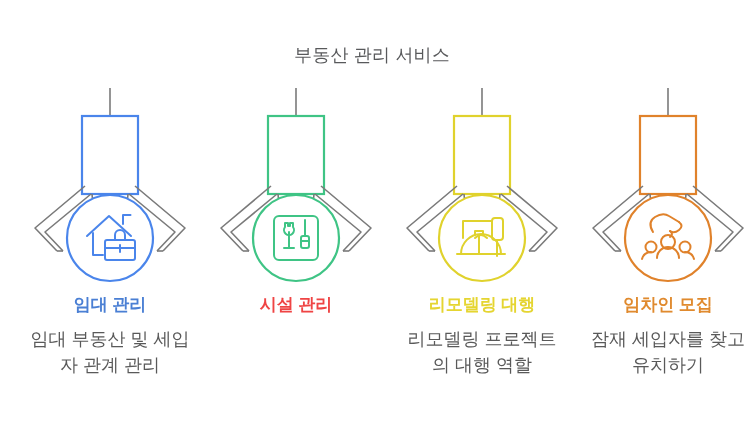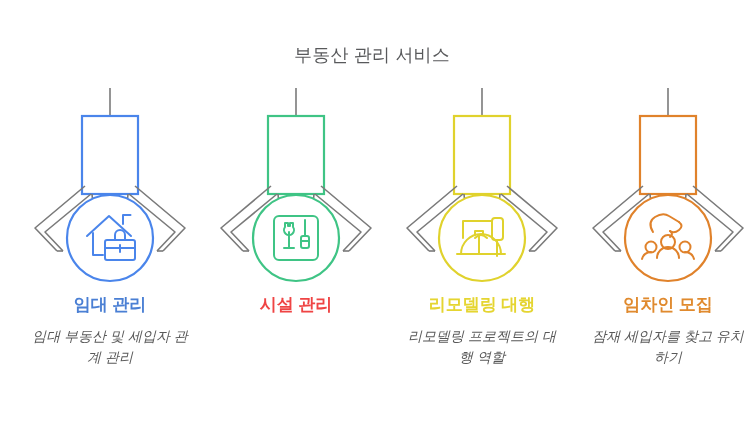--- a/index.html
+++ b/index.html
@@ -56,26 +56,25 @@
   }
   .col-title {
     margin-top: 6px;
     font-size: 17px;
     font-weight: bold;
     text-align: center;
     line-height: 1.25;
   }
   .col-desc {
     margin-top: 11px;
-    font-size: 14px;
+    font-size: 18px;
     color: #595959;
     text-align: center;
     line-height: 1.45;
     width: 160px;
-    font-style: italic;
   }
 </style>
 </head>
 <body>
 
 <div id="infographic">
 
   <div class="page-title">부동산 관리 서비스</div>
 
   <div class="columns">

